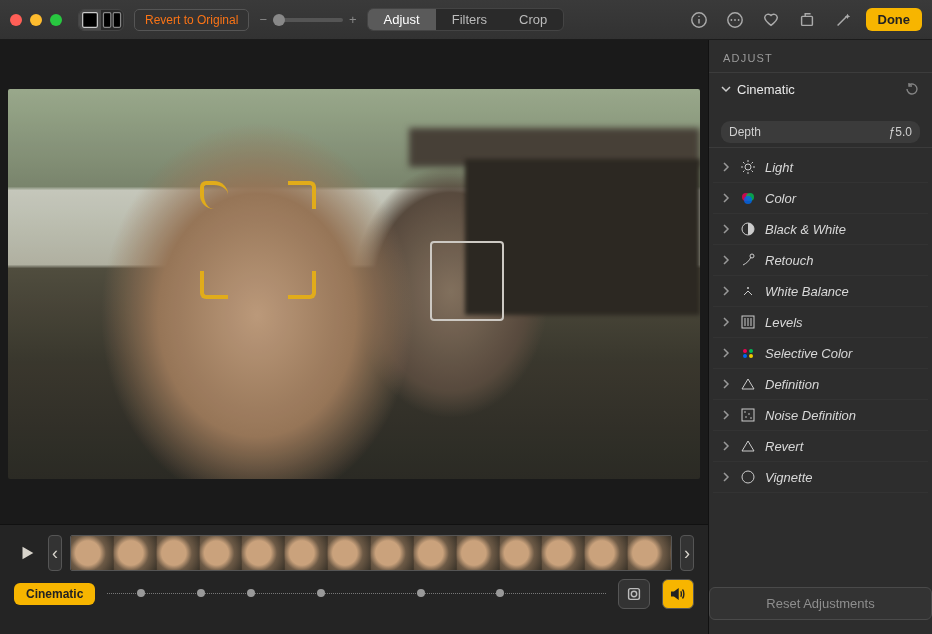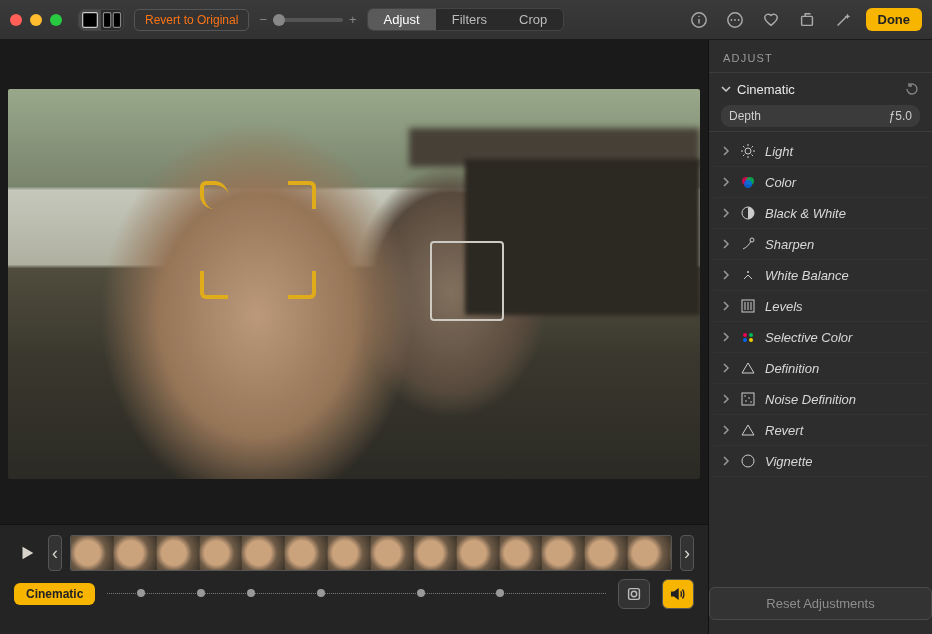--- a/index.html
+++ b/index.html
@@ -79,21 +79,21 @@
   .sqiconbtn svg{width:18px;height:18px;stroke:#bbb;fill:none;stroke-width:1.6;}
   .sqiconbtn.sel svg{stroke:#222;fill:#222;}
 
   
   .panel{width:224px;background:#2d2d2d;border-left:1px solid #111;display:flex;flex-direction:column;}
   .panel-head{padding:12px 14px 8px;color:#9a9a9a;font-size:11px;letter-spacing:1.2px;border-bottom:1px solid #3c3c3c;}
   .section{padding:8px 12px 4px;border-bottom:1px solid #3b3b3b;}
   .sec-title{display:flex;align-items:center;color:#e8e8e8;font-size:13px;gap:6px;}
   .sec-title .disc{flex:1;}
   .sec-reset{width:16px;height:16px;opacity:.7;}
-  .depthrow{margin-top:8px;background:#3b3b3b;border-radius:9px;display:flex;align-items:center;
+  .depthrow{margin-top:24px;background:#3b3b3b;border-radius:9px;display:flex;align-items:center;
     padding:4px 8px;color:#cfcfcf;font-size:12px;justify-content:space-between;}
   .adjlist{flex:1;overflow:auto;padding:4px 4px 0 4px;}
   .adjitem{display:flex;align-items:center;gap:8px;padding:6px 8px;color:#d8d8d8;font-size:13px;border-bottom:1px solid #333;font-style:italic;}
   .adjitem .chev{width:10px;color:#999;display:flex;justify-content:center;}
   .adjitem .micon{width:18px;height:18px;display:flex;align-items:center;justify-content:center;}
   .adjitem .micon svg{width:16px;height:16px;}
   .resetbtn{margin:14px 0;padding:8px;border:1px solid #4a4a4a;border-radius:6px;
     color:#8e8e8e;text-align:center;font-size:13px;background:#333;}
   .chevsvg{width:10px;height:10px;}
 </style>
@@ -323,21 +323,21 @@
             <svg class="chevsvg" viewBox="0 0 10 10">
               <path d="M3 1l4 4-4 4" stroke="#999" fill="none" stroke-width="1.5"></path>
             </svg>
           </span>
           <span class="micon">
             <svg viewBox="0 0 16 16" stroke="#ccc" fill="none">
               <path d="M3 13c4-2 6-4 8-8"></path>
               <circle cx="12" cy="4" r="2"></circle>
             </svg>
           </span>
-          <span>Sharpen</span>
+          <span>Retouch</span>
         </div>
         <div class="adjitem">
           <span class="chev">
             <svg class="chevsvg" viewBox="0 0 10 10">
               <path d="M3 1l4 4-4 4" stroke="#999" fill="none" stroke-width="1.5"></path>
             </svg>
           </span>
           <span class="micon">
             <svg viewBox="0 0 16 16" stroke="#ccc" fill="none">
               <path d="M4 12l4-4 4 4"></path>

